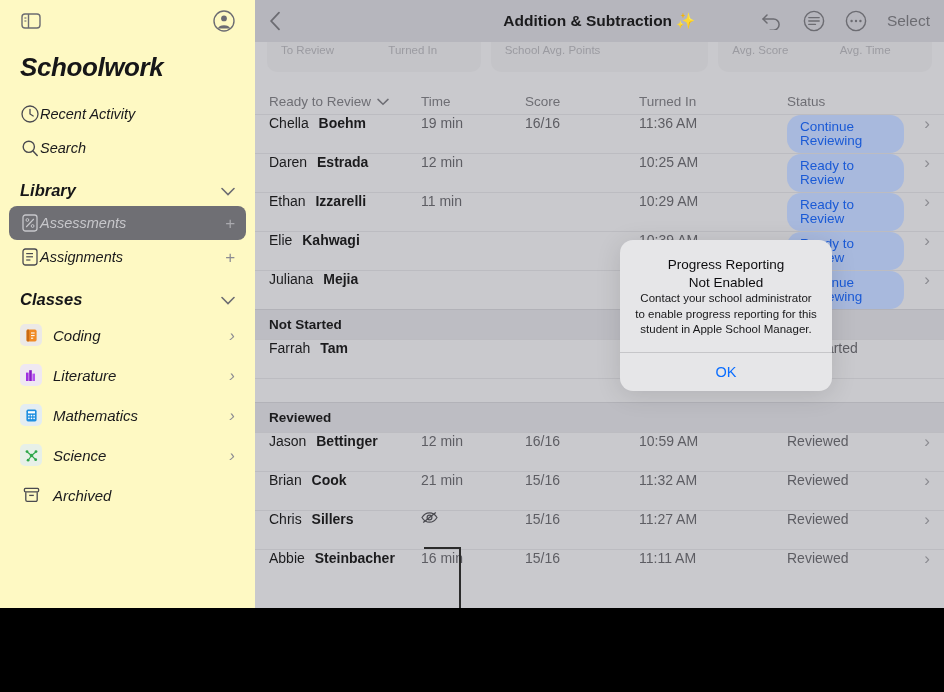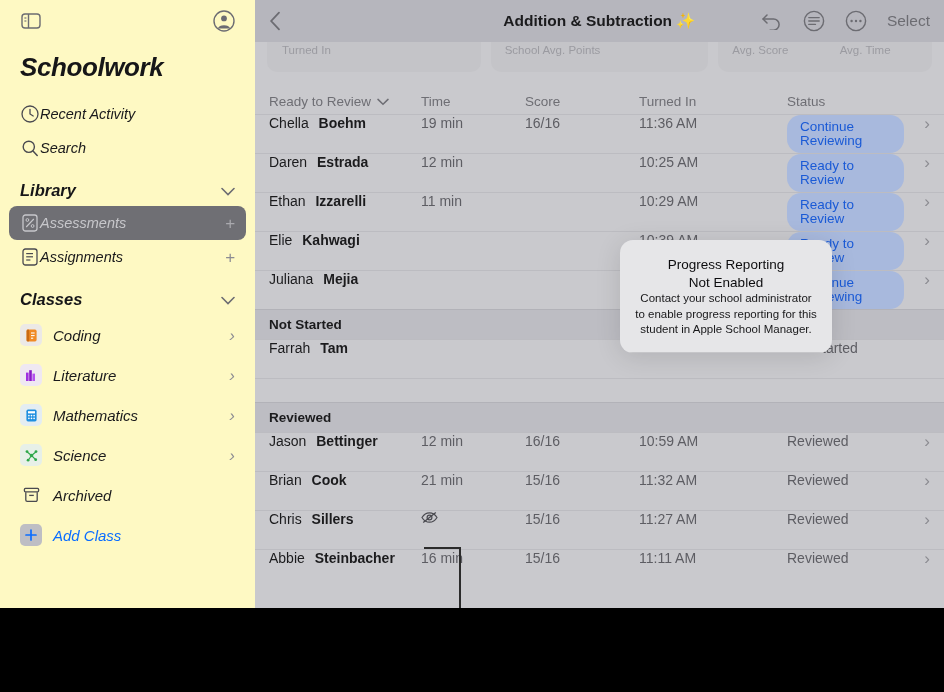--- a/index.html
+++ b/index.html
@@ -348,29 +348,20 @@
       <span class="cls-ic">
         <svg width="17" height="16" viewBox="0 0 17 16">
             <rect x="1.4" y="1.4" width="14.2" height="3.4" rx="1" fill="none" stroke="#4a4a50" stroke-width="1.3"></rect>
             <path d="M2.8 5.2v7.8a1.4 1.4 0 0 0 1.4 1.4h8.6a1.4 1.4 0 0 0 1.4-1.4V5.2" fill="none" stroke="#4a4a50" stroke-width="1.3"></path>
             <line x1="6.2" y1="8.4" x2="10.8" y2="8.4" stroke="#4a4a50" stroke-width="1.3"></line>
           </svg>
       </span>
       <span class="lbl">Archived</span>
     </div>
 
-    <div class="sb-row cls sb-add">
-      <span class="cls-ic" style="background:#bebec4;">
-        <svg width="14" height="14" viewBox="0 0 14 14">
-            <line x1="7" y1="2" x2="7" y2="12" stroke="#0a6dff" stroke-width="1.7" stroke-linecap="round"></line>
-            <line x1="2" y1="7" x2="12" y2="7" stroke="#0a6dff" stroke-width="1.7" stroke-linecap="round"></line>
-          </svg>
-      </span>
-      <span class="lbl">Add Class</span>
-    </div>
 
   </aside>
 
   <section class="main">
 
     <div class="navbar">
       <span class="nav-back">
         <svg width="12" height="20" viewBox="0 0 12 20">
             <path d="M10 1.6L2.2 10L10 18.4" fill="none" stroke="currentColor" stroke-width="1.8" stroke-linecap="round"></path>
           </svg>
@@ -398,20 +389,21 @@
               <circle cx="11" cy="11" r="1.2" fill="currentColor"></circle>
               <circle cx="15.4" cy="11" r="1.2" fill="currentColor"></circle>
             </svg>
         </span>
         <span class="nav-select">Select</span>
       </div>
     </div>
 
     <div class="cards">
       <div class="card c1">
+        <div class="half">To Review</div>
         <div class="sep"></div>
         <div class="half">Turned In</div>
       </div>
       <div class="card c3">
         <div class="half">School Avg. Points</div>
       </div>
       <div class="card c2">
         <div class="half">Avg. Score</div>
         <div class="sep"></div>
         <div class="half">Avg. Time</div>
@@ -561,19 +553,20 @@
         </div>
     </div>
 
     <div class="modal">
       <div class="modal-body">
         <div class="modal-title">Progress Reporting</div>
         <div class="modal-title">Not Enabled</div>
         <div class="modal-msg">Contact your school administrator to enable progress reporting for this student in Apple School Manager.</div>
       </div>
       <div class="modal-sep"></div>
+      <div class="modal-ok">OK</div>
     </div>
 
   </section>
 
   <div class="callout co-h"></div>
   <div class="callout co-v"></div>
 </div>
 
 </body></html>

